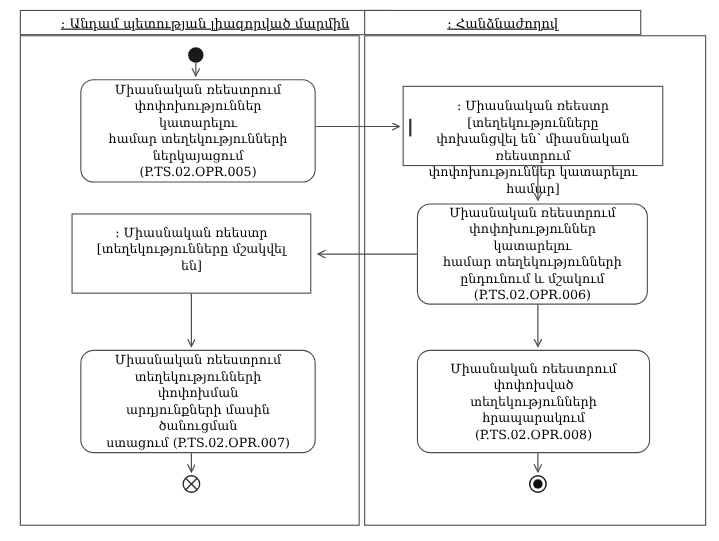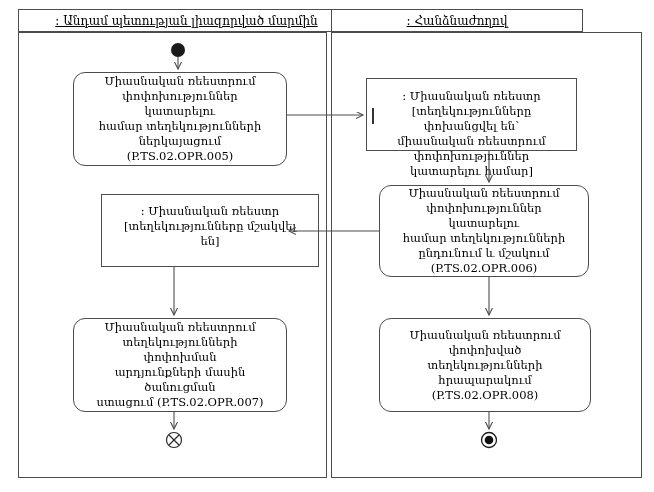--- a/index.html
+++ b/index.html
@@ -20,23 +20,23 @@
   .lane-body.l1{left:18px;width:309px;}
   .lane-body.l2{left:331px;width:311px;}
   .node{
     position:absolute;box-sizing:border-box;background:#fff;border:1px solid #4d4d4d;
     display:flex;align-items:center;justify-content:center;text-align:center;
     font-size:11.5px;line-height:15px;white-space:pre-line;padding:4px 20px;z-index:2;
   }
   .action{border-radius:12px;}
   .object-top{align-items:flex-start;}
   .n1{left:73px;top:72px;width:214px;height:94px;}
-  .n2{left:366px;top:78px;width:211px;height:73px;padding-top:10px;}
+  .n2{left:366px;top:78px;width:237px;height:73px;padding-top:10px;}
   .n3{left:379px;top:185px;width:210px;height:92px;}
-  .n4{left:65px;top:194px;width:218px;height:73px;padding-top:9px;margin-left:36px;}
+  .n4{left:65px;top:194px;width:218px;height:73px;padding-top:9px;}
   .n5{left:73px;top:318px;width:214px;height:94px;}
   .n6{left:379px;top:318px;width:212px;height:94px;}
   .pin{
     position:absolute;left:5px;top:29px;width:2px;height:16px;background:#333;
   }
   svg.overlay{position:absolute;left:0;top:0;z-index:3;pointer-events:none;}
 </style>
 </head>
 <body>
 

